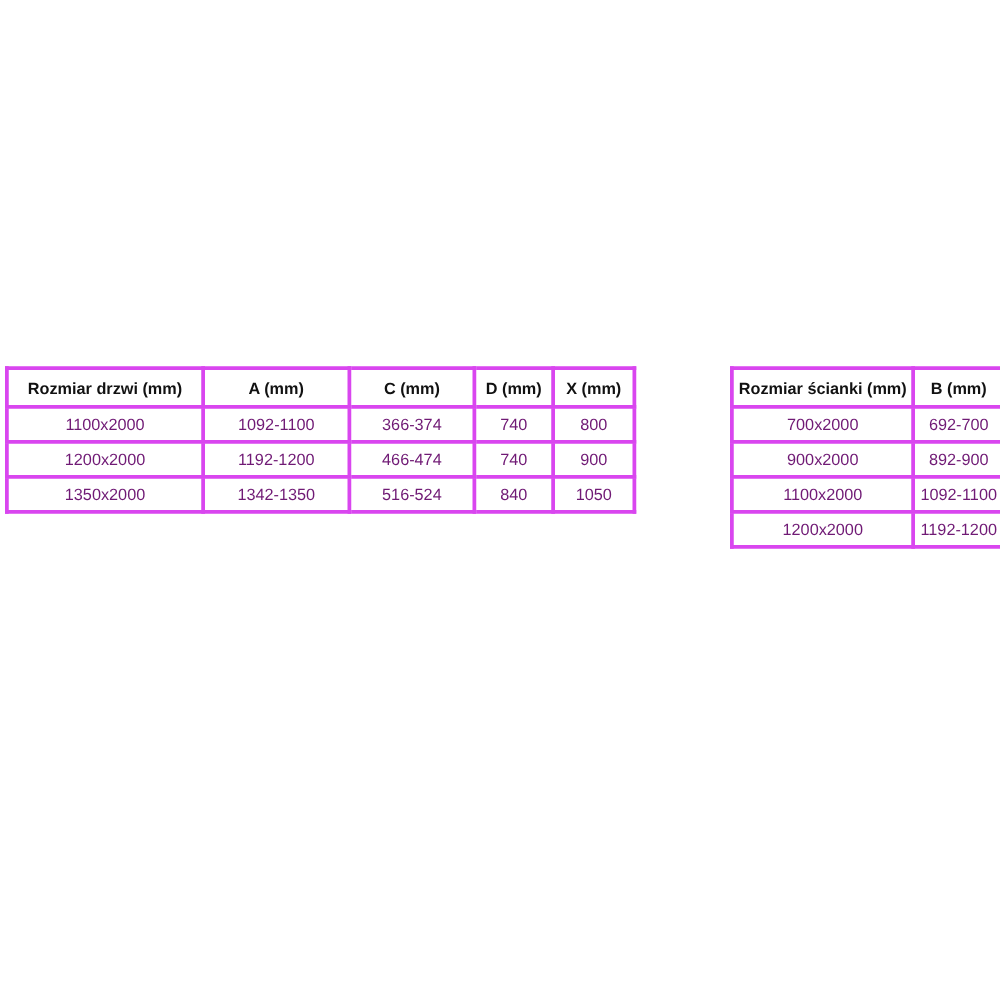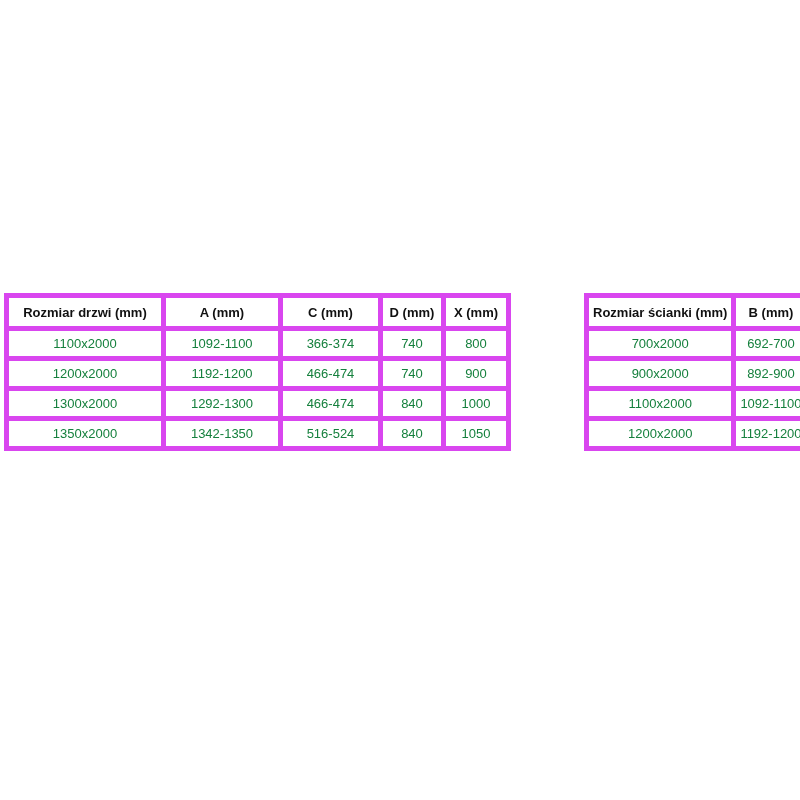--- a/index.html
+++ b/index.html
@@ -18,36 +18,36 @@
   }
   table.spec {
     position: absolute;
     border-collapse: collapse;
     table-layout: fixed;
     background: #ffffff;
     font-size: 13px;
   }
   table.spec th,
   table.spec td {
-    border: 5px solid #d946ef;
+    border: 3px solid #d946ef;
     text-align: center;
     vertical-align: middle;
     padding: 0 4px;
     white-space: nowrap;
     overflow: hidden;
   }
   table.spec th {
     font-weight: bold;
     height: 28px;
     color: #111111;
   }
   table.spec td {
     font-weight: normal;
     height: 25px;
-    color: #15803d;
+    color: #701a75;
   }
   #table-doors { left: 4px;   top: 293px; }
   #table-walls { left: 584px; top: 293px; }
 </style>
 </head>
 <body>
 
 <div class="page">
   <table class="spec" id="table-doors">
       <colgroup>
@@ -73,27 +73,20 @@
           <td>366-374</td>
           <td>740</td>
           <td>800</td>
         </tr>
         <tr>
           <td>1200x2000</td>
           <td>1192-1200</td>
           <td>466-474</td>
           <td>740</td>
           <td>900</td>
-        </tr>
-        <tr>
-          <td>1300x2000</td>
-          <td>1292-1300</td>
-          <td>466-474</td>
-          <td>840</td>
-          <td>1000</td>
         </tr>
         <tr>
           <td>1350x2000</td>
           <td>1342-1350</td>
           <td>516-524</td>
           <td>840</td>
           <td>1050</td>
         </tr>
       </tbody>
     </table>

